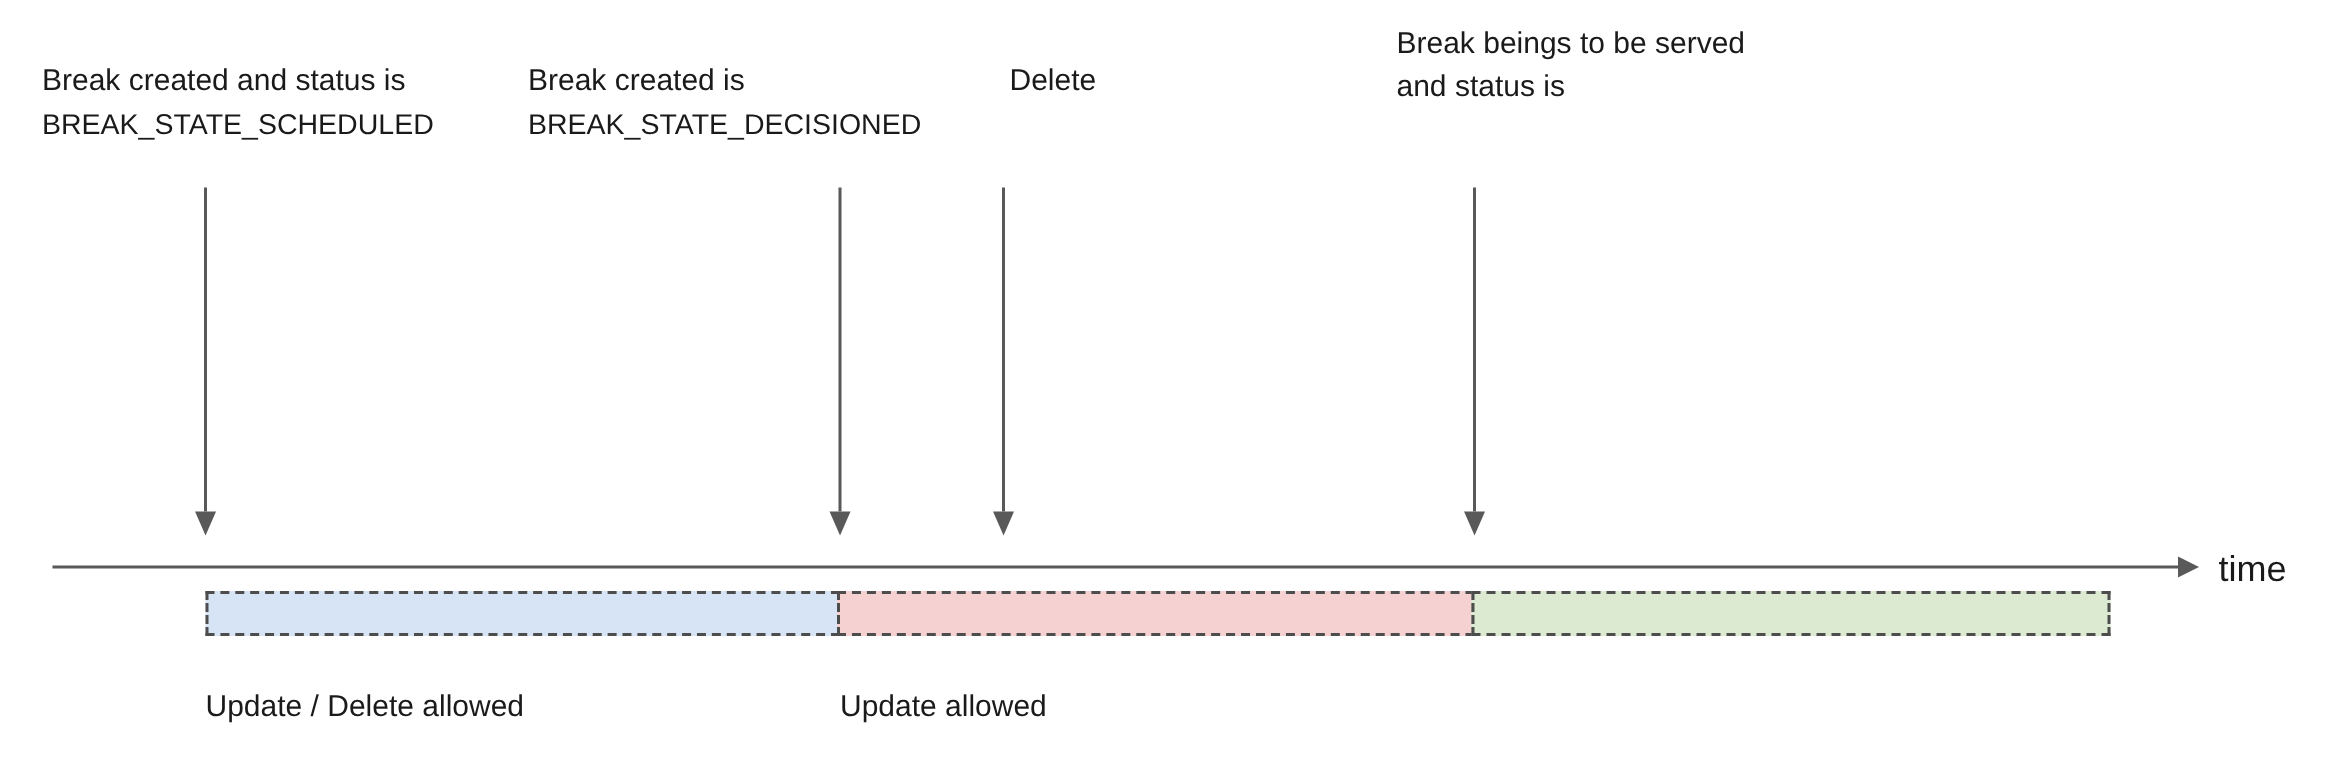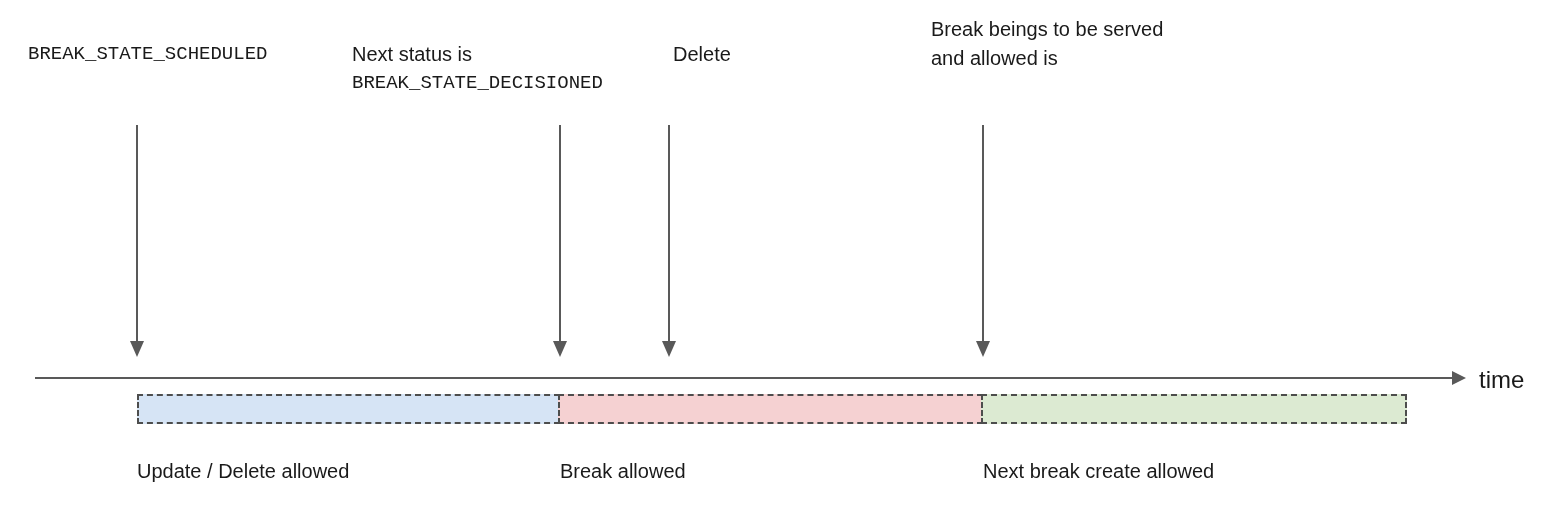--- a/index.html
+++ b/index.html
@@ -13,21 +13,21 @@
     overflow: hidden;
   }
   
   .annotation {
     position: absolute;
     font-size: 20px;
     line-height: 29px;
     white-space: nowrap;
   }
   .annotation .mono {
-    font-family: Liberation Mono, monospace;
+    font-family: Liberation Sans, sans-serif;
     font-size: 19px;
   }
   .ann-1 { left: 28px;  top: 40px; }
   .ann-2 { left: 352px; top: 40px; }
   .ann-3 { left: 673px; top: 40px; }
   .ann-4 { left: 931px; top: 15px; }
 
   
   .v-arrow { position: absolute; top: 125px; width: 14px; margin-left: -7px; }
   .v-arrow .stem { width: 2px; height: 216px; margin: 0 auto; background: #595959; }
@@ -85,32 +85,33 @@
   .lab-1 { left: 137px; width: 423px; }
   .lab-2 { left: 560px; width: 423px; }
   .lab-3 { left: 983px; width: 424px; }
 </style>
 </head>
 <body>
 
 <div class="canvas">
 
   <div class="annotation ann-1">
+    <div>Break created and status is</div>
     <div class="mono">BREAK_STATE_SCHEDULED</div>
   </div>
   <div class="annotation ann-2">
-    <div>Next status is</div>
+    <div>Break created is</div>
     <div class="mono">BREAK_STATE_DECISIONED</div>
   </div>
   <div class="annotation ann-3">
     <div>Delete</div>
   </div>
   <div class="annotation ann-4">
     <div>Break beings to be served</div>
-    <div>and allowed is</div>
+    <div>and status is</div>
   </div>
 
   <div class="v-arrow arrow-1">
     <div class="stem"></div>
     <div class="head"></div>
   </div>
   <div class="v-arrow arrow-2">
     <div class="stem"></div>
     <div class="head"></div>
   </div>
@@ -125,16 +126,15 @@
 
   <div class="axis-line"></div>
   <div class="axis-head"></div>
   <div class="axis-label">time</div>
 
   <div class="segment seg-1" style="background: rgb(214, 228, 245);"></div>
   <div class="segment seg-2" style="background: rgb(245, 209, 210);"></div>
   <div class="segment seg-3" style="background: rgb(220, 234, 210);"></div>
 
   <div class="segment-label lab-1">Update / Delete allowed</div>
-  <div class="segment-label lab-2">Break allowed</div>
-  <div class="segment-label lab-3">Next break create allowed</div>
+  <div class="segment-label lab-2">Update allowed</div>
 
 </div>
 
 </body></html>

